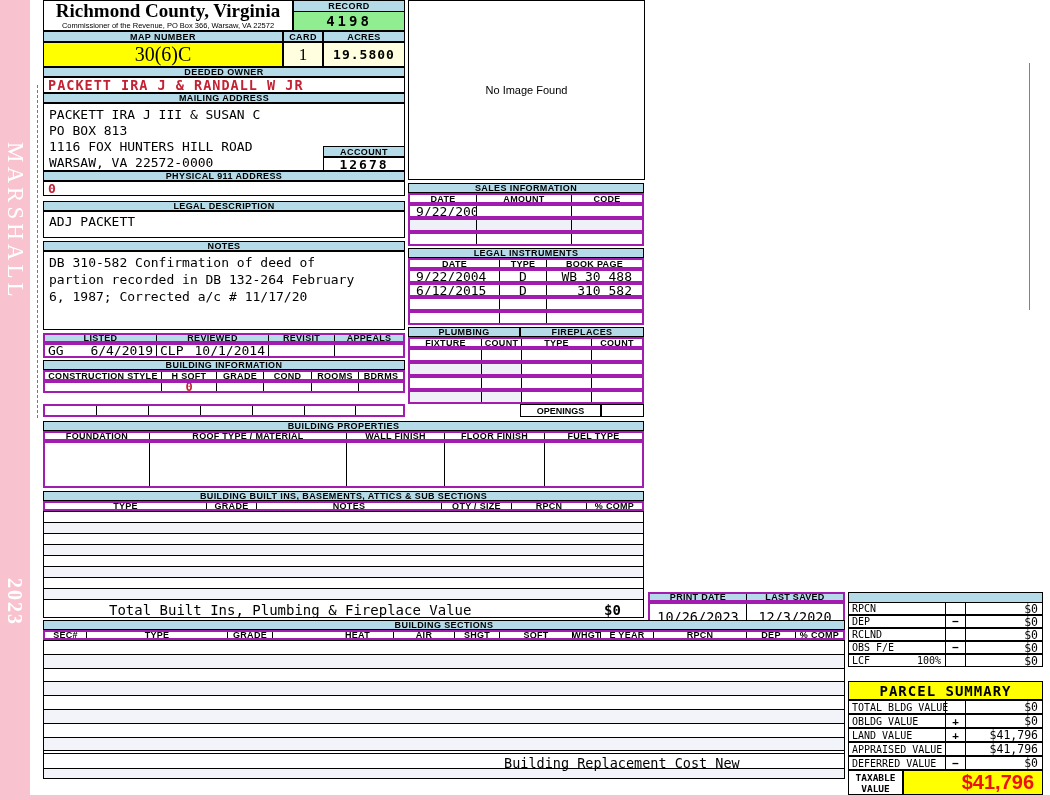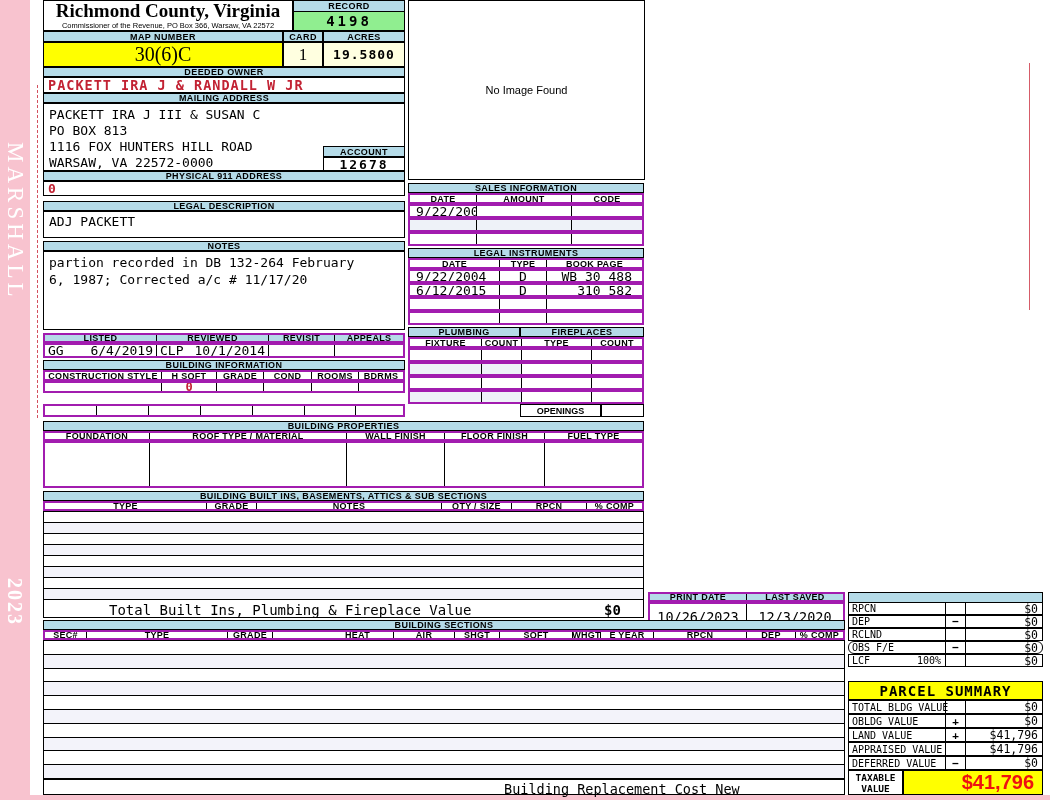--- a/index.html
+++ b/index.html
@@ -88,20 +88,21 @@
     <div class="abs box" style="left:293px;top:157px;width:82px;height:14px;display:flex;align-items:center;justify-content:center;font:bold 13px 'DejaVu Sans Mono',monospace;letter-spacing:2px;">12678</div>
 
     <div class="abs hdr" style="left:13px;top:171px;width:362px;height:10px;">PHYSICAL 911 ADDRESS</div>
     <div class="abs box" style="left:13px;top:181px;width:362px;height:15px;display:flex;align-items:center;padding-left:4px;font:bold 13px 'DejaVu Sans Mono',monospace;color:#c22233;">0</div>
 
     <div class="abs hdr" style="left:13px;top:201px;width:362px;height:10px;">LEGAL DESCRIPTION</div>
     <div class="abs box mono" style="left:13px;top:211px;width:362px;height:27px;font-size:13px;padding:2px 0 0 5px;">ADJ PACKETT</div>
 
     <div class="abs hdr" style="left:13px;top:241px;width:362px;height:10px;">NOTES</div>
     <div class="abs box mono" style="left:13px;top:251px;width:362px;height:79px;font-size:13px;line-height:17px;padding:2px 0 0 5px;">
+      <div>DB 310-582 Confirmation of deed of</div>
       <div>partion recorded in DB 132-264 February</div>
       <div>6, 1987; Corrected a/c # 11/17/20</div>
     </div>
 
     <div class="abs box" style="left:378px;top:0;width:237px;height:180px;display:flex;align-items:center;justify-content:center;">
       <span style="font:11px 'Liberation Sans',sans-serif;">No Image Found</span>
     </div>
 
     <div class="abs hdr" style="left:378px;top:183px;width:236px;height:10px;">SALES INFORMATION</div>
     <div class="abs row" style="left:378px;top:193px;width:236px;height:11px;">
@@ -300,21 +301,21 @@
       <div class="sumval">$0</div>
     </div>
     <div class="abs sumrow" style="left:818px;top:628px;width:195px;height:13px;">
       <div class="sumlab">
           <span>RCLND</span>
           <span></span>
         </div>
       <div class="sumop"></div>
       <div class="sumval">$0</div>
     </div>
-    <div class="abs sumrow" style="left:818px;top:641px;width:195px;height:13px;border-radius:6px;">
+    <div class="abs sumrow" style="left:818px;top:641px;width:195px;height:13px;">
       <div class="sumlab">
           <span>OBS F/E</span>
           <span></span>
         </div>
       <div class="sumop">−</div>
       <div class="sumval">$0</div>
     </div>
     <div class="abs sumrow" style="left:818px;top:654px;width:195px;height:13px;">
       <div class="sumlab">
           <span>LCF</span>
@@ -345,21 +346,21 @@
         <div class="bsr"></div>
         <div class="bsr"></div>
         <div class="bsr"></div>
         <div class="bsr"></div>
       <div class="bsr"></div>
         <div class="bsr"></div>
         <div class="bsr"></div>
         <div class="bsr"></div>
         <div class="bsr"></div>
     </div>
-    <div class="abs box" style="left:13px;top:779px;width:802px;height:16px;">
+    <div class="abs box" style="left:13px;top:753px;width:802px;height:16px;">
       <span class="abs" style="left:460px;top:1px;font:13.5px 'DejaVu Sans Mono',monospace;white-space:nowrap;">Building Replacement Cost New</span>
     </div>
 
     <div class="abs box" style="left:818px;top:681px;width:195px;height:19px;background:#ffff00;display:flex;align-items:center;justify-content:center;font:bold 14px 'DejaVu Sans Mono',monospace;letter-spacing:1px;">PARCEL SUMMARY</div>
     <div class="abs sumrow" style="left:818px;top:700px;width:195px;height:14px;">
       <div class="sumlab">TOTAL BLDG VALUE</div>
       <div class="sumop"></div>
       <div class="sumval">$0</div>
     </div>
     <div class="abs sumrow" style="left:818px;top:714px;width:195px;height:14px;">

